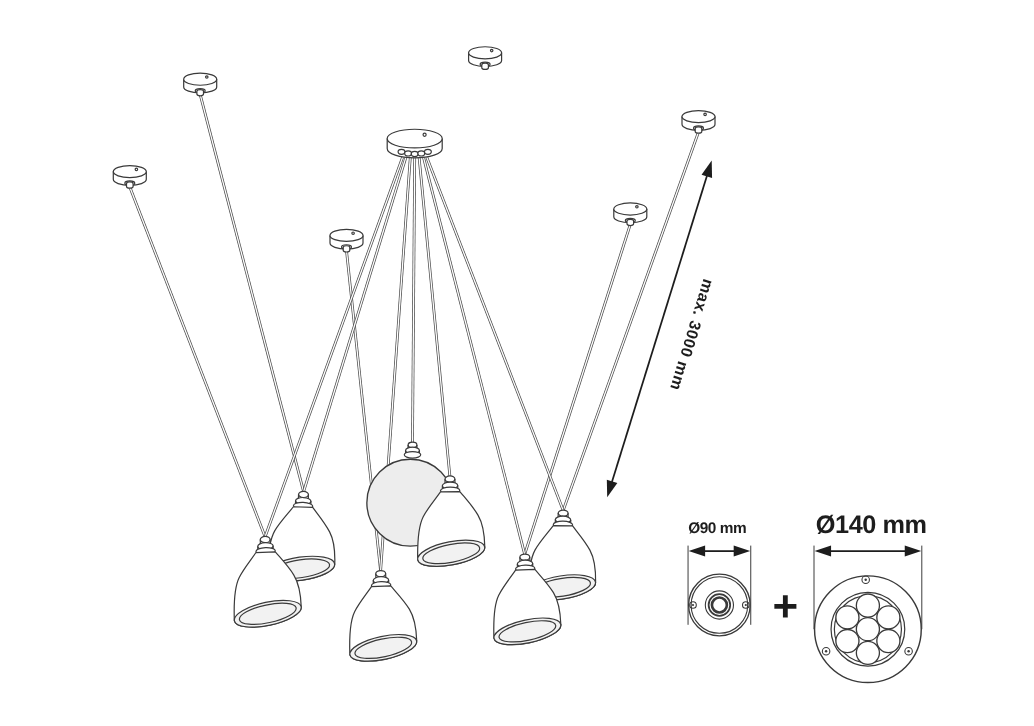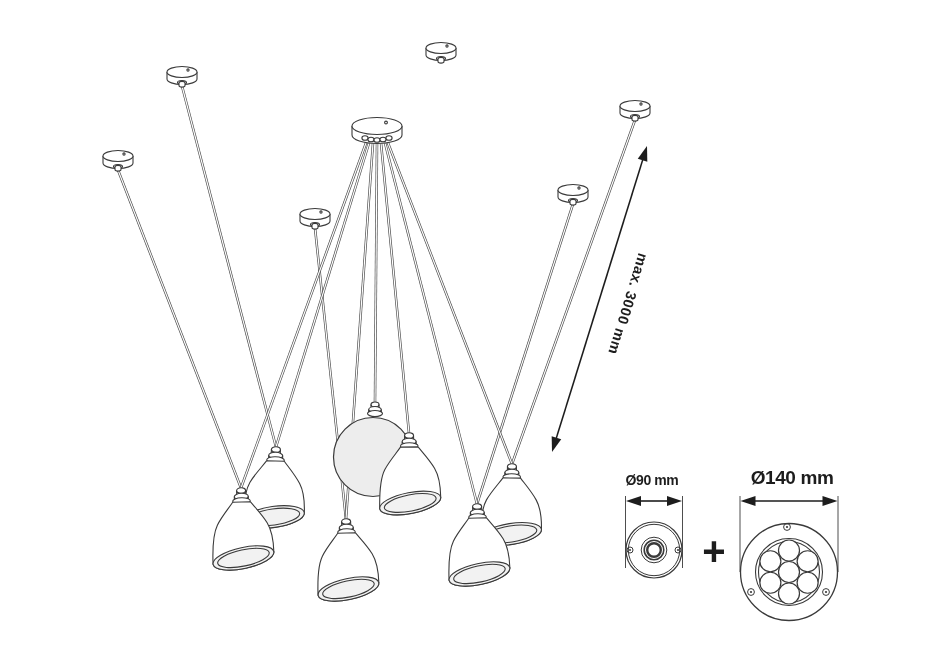--- a/index.html
+++ b/index.html
@@ -7,21 +7,21 @@
          font-family:"Liberation Sans",sans-serif;}
   svg{position:absolute;left:0;top:0;}
   
   .w{fill:#ffffff;stroke:#3a3a3a;stroke-width:1.1;stroke-linejoin:round;}
   .s{fill:none;stroke:#3a3a3a;stroke-width:1.1;stroke-linejoin:round;}
   .open{fill:#f2f2f2;stroke:#3a3a3a;stroke-width:1.1;}
   .lbl{position:absolute;font-weight:bold;color:#1d1d1d;white-space:nowrap;line-height:1;}
   #lbl-max{left:628px;top:304px;font-size:14.5px;letter-spacing:.5px;
            transform:translate(-50%,-50%) rotate(107deg);}
   #lbl-o90{left:652px;top:480px;font-size:14px;letter-spacing:-.4px;transform:translate(-50%,-50%);}
-  #lbl-o140{left:792px;top:477px;font-size:19px;letter-spacing:-.4px;transform:translate(-50%,-50%);}
+  #lbl-o140{left:792px;top:477px;font-size:23px;letter-spacing:-.4px;transform:translate(-50%,-50%);}
   #lbl-plus{left:714px;top:553px;font-size:40px;transform:translate(-50%,-54%);}
 </style>
 </head>
 <body>
 
 <div class="stage">
 
   <svg id="art" width="940" height="660" viewBox="0 0 940 660">
     <defs>
 

